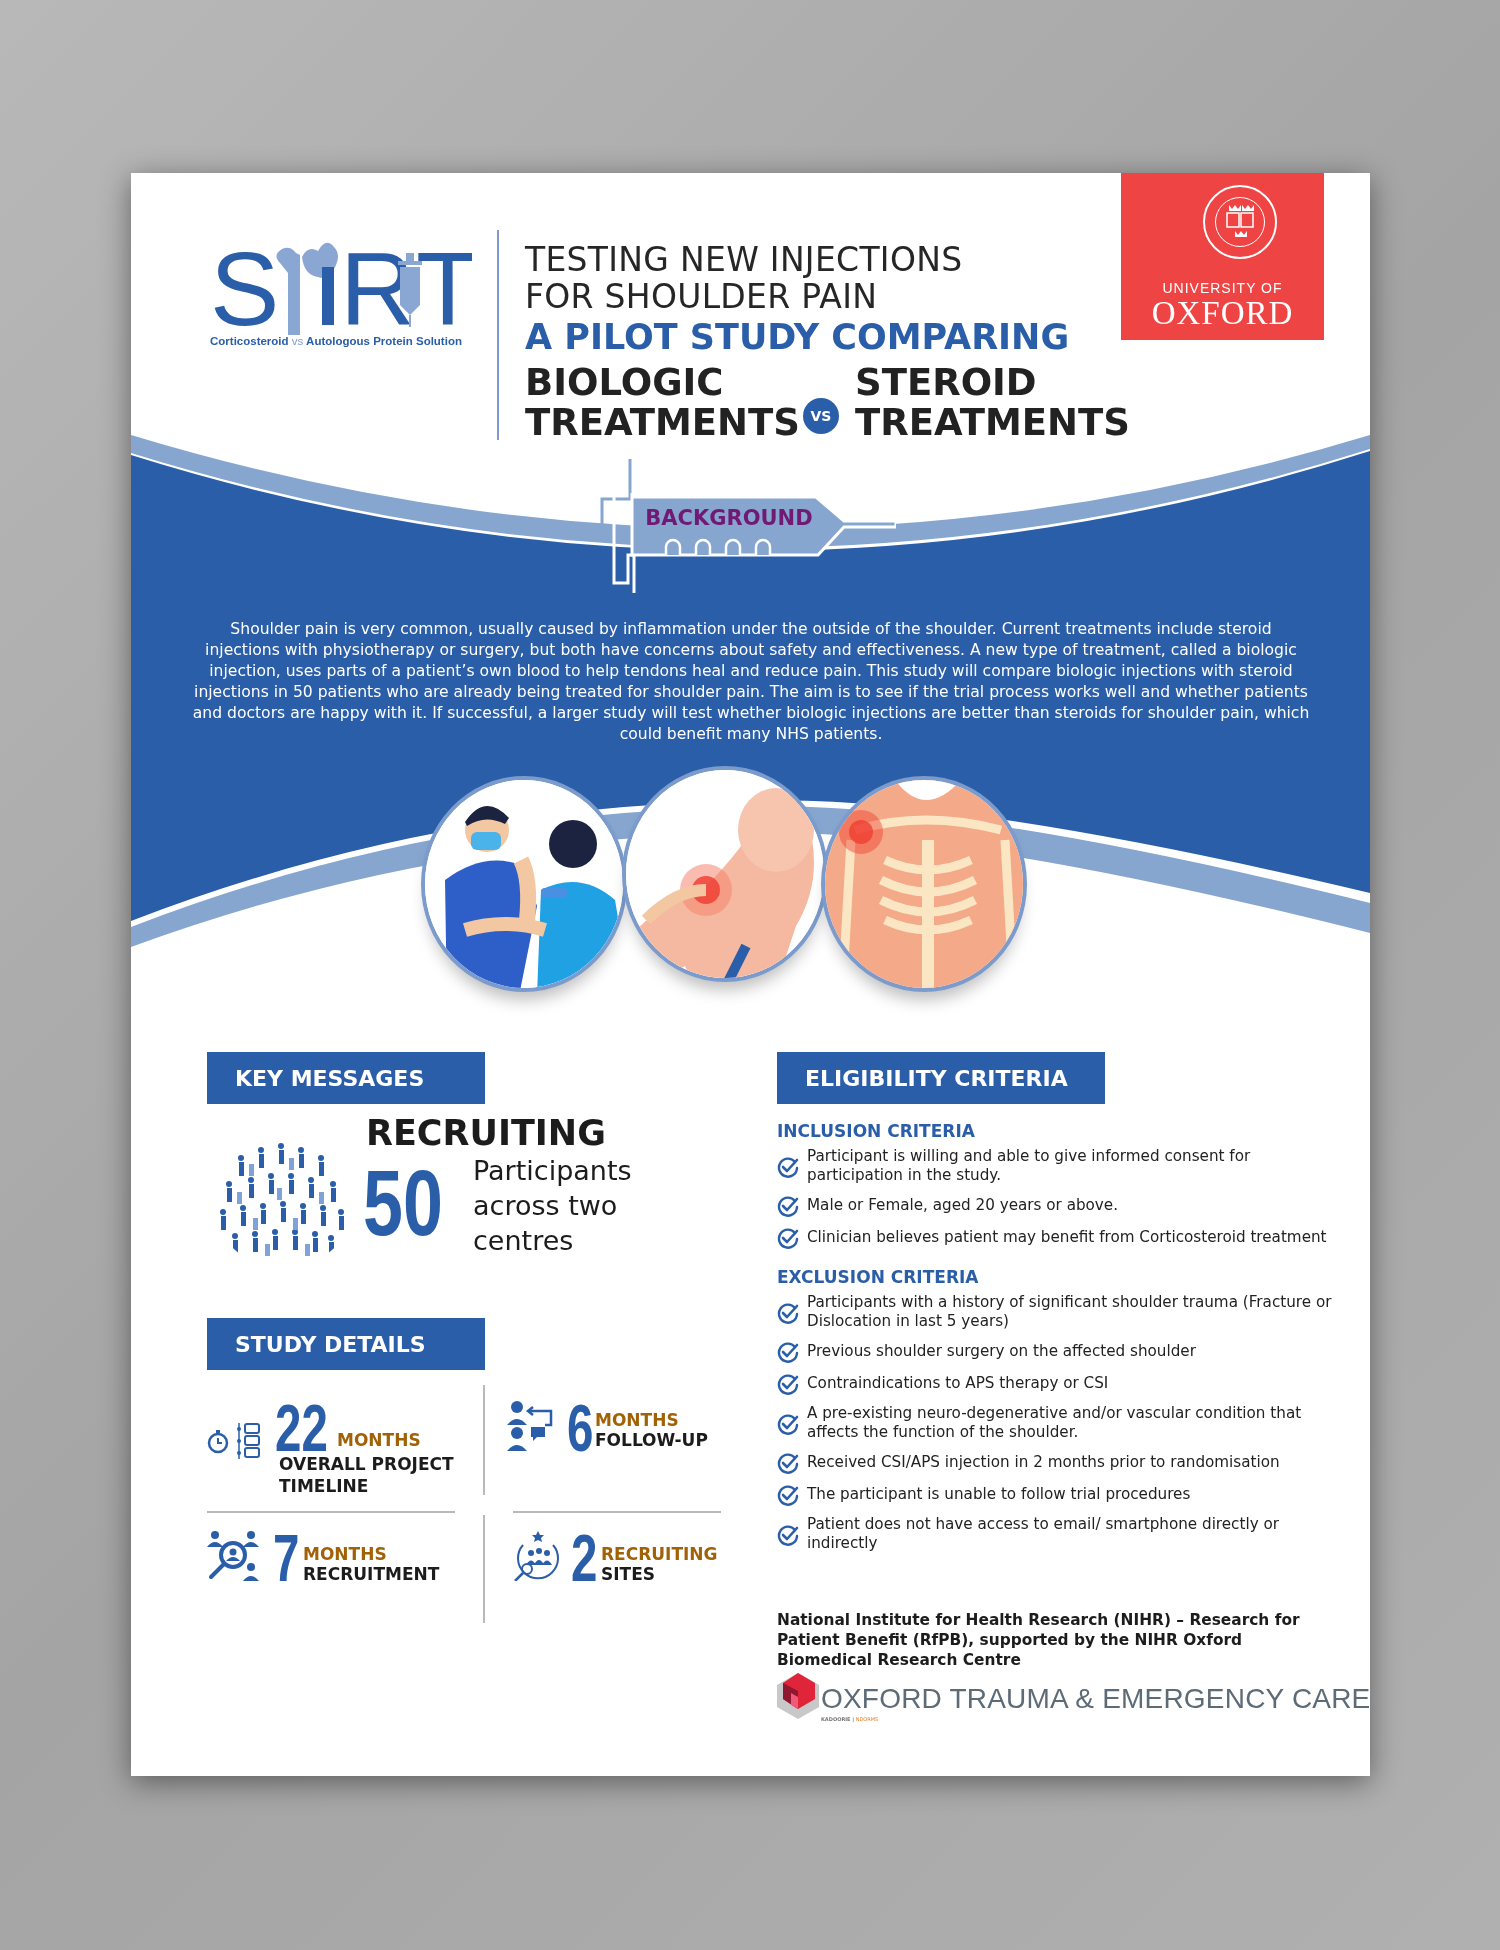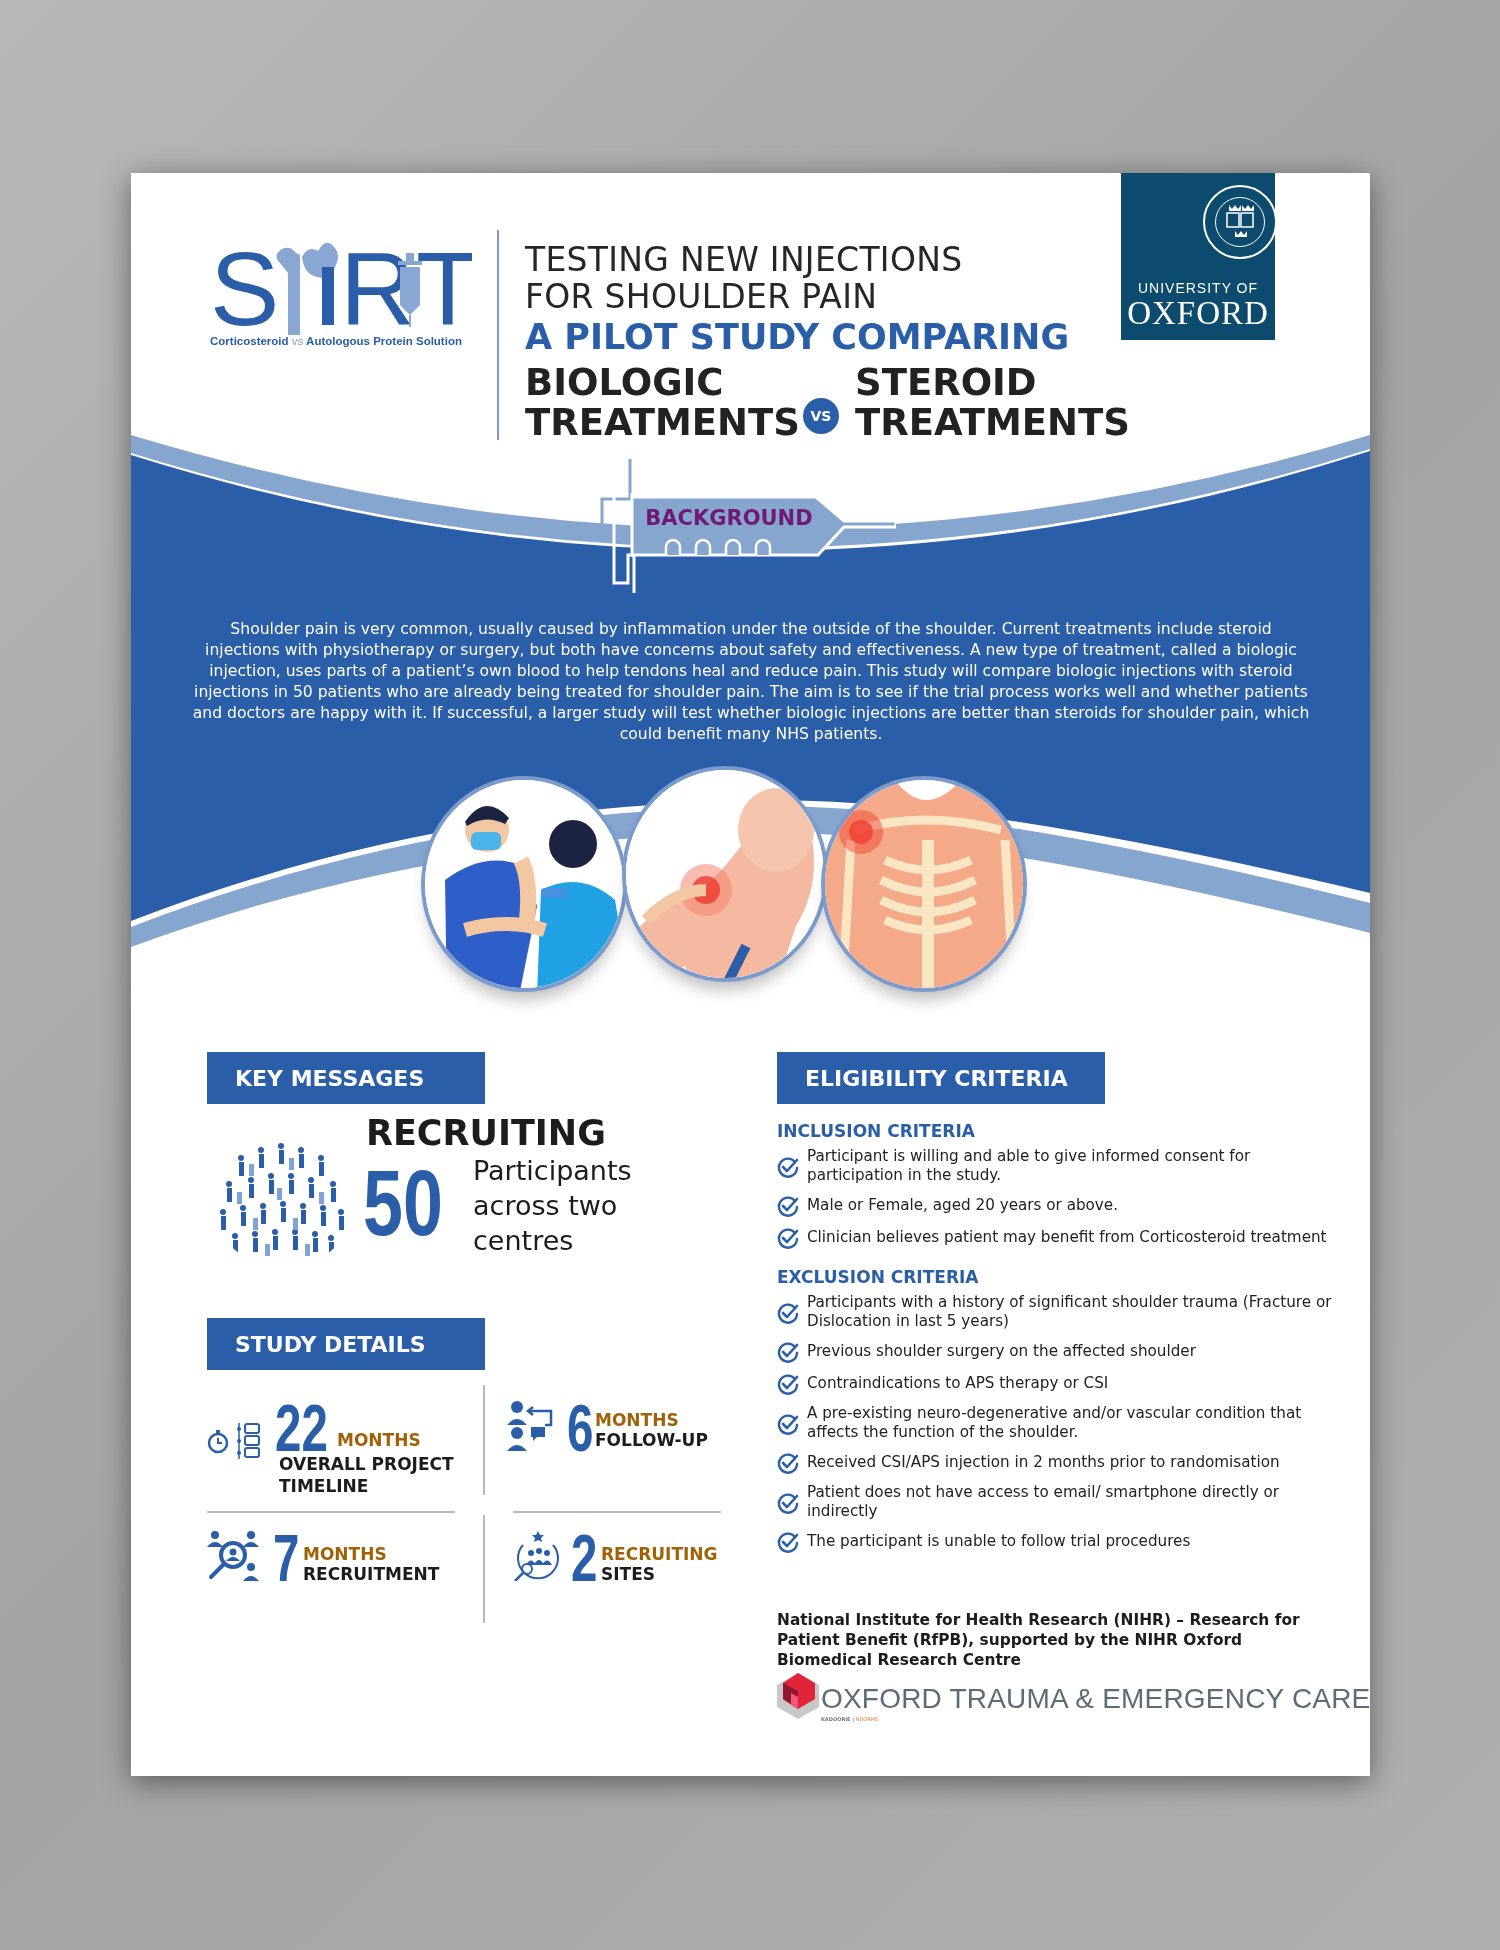--- a/index.html
+++ b/index.html
@@ -11,21 +11,21 @@
   .logo{left:79px;top:62px;width:262px;height:120px}
   .logo-sub{position:absolute;left:0;top:100px;font-family:"Liberation Sans",sans-serif;font-weight:700;font-size:11.5px;color:#2a5ea8;white-space:nowrap}
   .logo-sub .vs{color:#7fa0cf;font-weight:400}
   .divider-v{left:366px;top:57px;width:2px;height:210px;background:#7f9ccb}
   .title-wrap{left:394px;top:68px;width:620px}
   .t-line{font-family:"DejaVu Sans",sans-serif;color:#262626;font-size:33px;line-height:37px;font-weight:400;letter-spacing:.3px}
   .t-blue{font-family:"DejaVu Sans",sans-serif;color:#2a5ea8;font-size:35px;line-height:40px;font-weight:700;margin-top:2px}
   .compare{left:394px;top:190px;width:720px;height:90px}
   .cmp-col{position:absolute;top:0;font-family:"DejaVu Sans",sans-serif;font-weight:700;font-size:37px;line-height:40px;color:#222}
   .vs-badge{position:absolute;left:278px;top:35px;width:36px;height:36px;border-radius:50%;background:#2a5ea8;color:#fff;font-size:14px;font-weight:700;display:flex;align-items:center;justify-content:center;font-family:"DejaVu Sans",sans-serif}
-  .oxford{left:990px;top:0;width:154px;height:167px;background:#0c4a6e;color:#fff;text-align:center}
+  .oxford{left:990px;top:0;width:203px;height:167px;background:#ef4444;color:#fff;text-align:center}
   .ox-crest{position:absolute;left:82px;top:12px;width:74px;height:74px;border:2px solid #fff;border-radius:50%}
   .ox-crest-inner{position:absolute;left:10px;top:10px;width:50px;height:50px;border:1px solid #fff;border-radius:50%}
   .ox-uni{position:absolute;left:0;right:0;top:107px;font-family:"Liberation Sans",sans-serif;font-size:14px;letter-spacing:1px}
   .ox-name{position:absolute;left:0;right:0;top:122px;font-family:"Liberation Serif",serif;font-size:33px;letter-spacing:1px}
   
   .band{left:0;top:240px;width:1239px;height:720px}
   .bg-para{left:60px;top:446px;width:1120px;text-align:center;color:#fff;font-family:"DejaVu Sans",sans-serif;font-size:15.6px;line-height:21px}
   .syringe{left:455px;top:280px;width:310px;height:140px}
   .syringe-label{position:absolute;left:53px;top:53px;width:180px;text-align:center;color:#701a75;font-family:"DejaVu Sans",sans-serif;font-weight:700;font-size:21px}
   .circles{left:290px;top:603px;width:650px;height:230px}
@@ -410,28 +410,28 @@
             <path d="M18 6 A9 9 0 1 0 20 12" fill="none" stroke="#2a5ea8" stroke-width="2.4" stroke-linecap="round"></path>
             <path d="M6 11 L10 15 L20 4" fill="none" stroke="#2a5ea8" stroke-width="2.6" stroke-linecap="round" stroke-linejoin="round"></path>
           </svg>
           <div class="crit-text">Received CSI/APS injection in 2 months prior to randomisation</div>
         </div>
         <div class="crit-item">
           <svg class="check" viewBox="0 0 22 22">
             <path d="M18 6 A9 9 0 1 0 20 12" fill="none" stroke="#2a5ea8" stroke-width="2.4" stroke-linecap="round"></path>
             <path d="M6 11 L10 15 L20 4" fill="none" stroke="#2a5ea8" stroke-width="2.6" stroke-linecap="round" stroke-linejoin="round"></path>
           </svg>
+          <div class="crit-text">The participant is unable to follow trial procedures</div>
+        </div>
+        <div class="crit-item">
+          <svg class="check" viewBox="0 0 22 22">
+            <path d="M18 6 A9 9 0 1 0 20 12" fill="none" stroke="#2a5ea8" stroke-width="2.4" stroke-linecap="round"></path>
+            <path d="M6 11 L10 15 L20 4" fill="none" stroke="#2a5ea8" stroke-width="2.6" stroke-linecap="round" stroke-linejoin="round"></path>
+          </svg>
           <div class="crit-text">Patient does not have access to email/ smartphone directly or indirectly</div>
-        </div>
-        <div class="crit-item">
-          <svg class="check" viewBox="0 0 22 22">
-            <path d="M18 6 A9 9 0 1 0 20 12" fill="none" stroke="#2a5ea8" stroke-width="2.4" stroke-linecap="round"></path>
-            <path d="M6 11 L10 15 L20 4" fill="none" stroke="#2a5ea8" stroke-width="2.6" stroke-linecap="round" stroke-linejoin="round"></path>
-          </svg>
-          <div class="crit-text">The participant is unable to follow trial procedures</div>
         </div>
       </div>
   </div>
 
   <div class="abs otec">
     <svg class="abs" style="left:0;top:0" width="42" height="46" viewBox="0 0 42 46">
       <path d="M21 0 L42 12 L42 34 L21 46 L0 34 L0 12 Z" fill="#c8c8c8"></path>
       <path d="M21 0 L38 10 L38 26 L21 36 L6 26 L6 10 Z" fill="#e0243a"></path>
       <path d="M6 10 L21 18 L21 36 L6 26 Z" fill="#8f1830"></path>
       <path d="M14 20 L21 24 L21 36 L14 32 Z" fill="#f2587a"></path>

